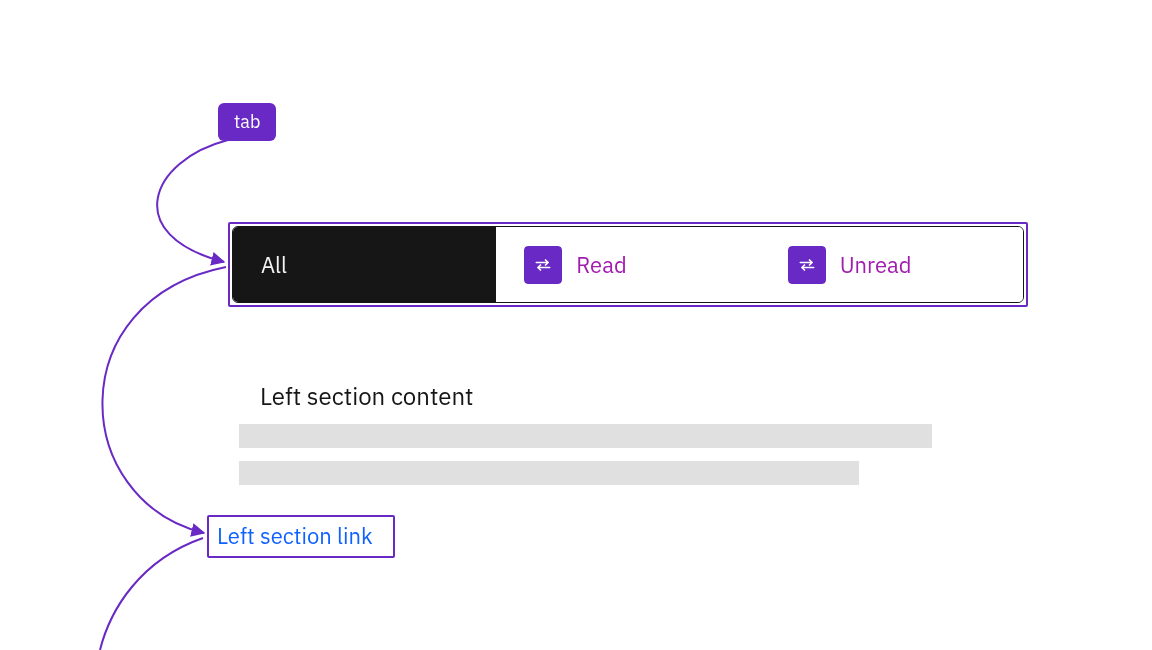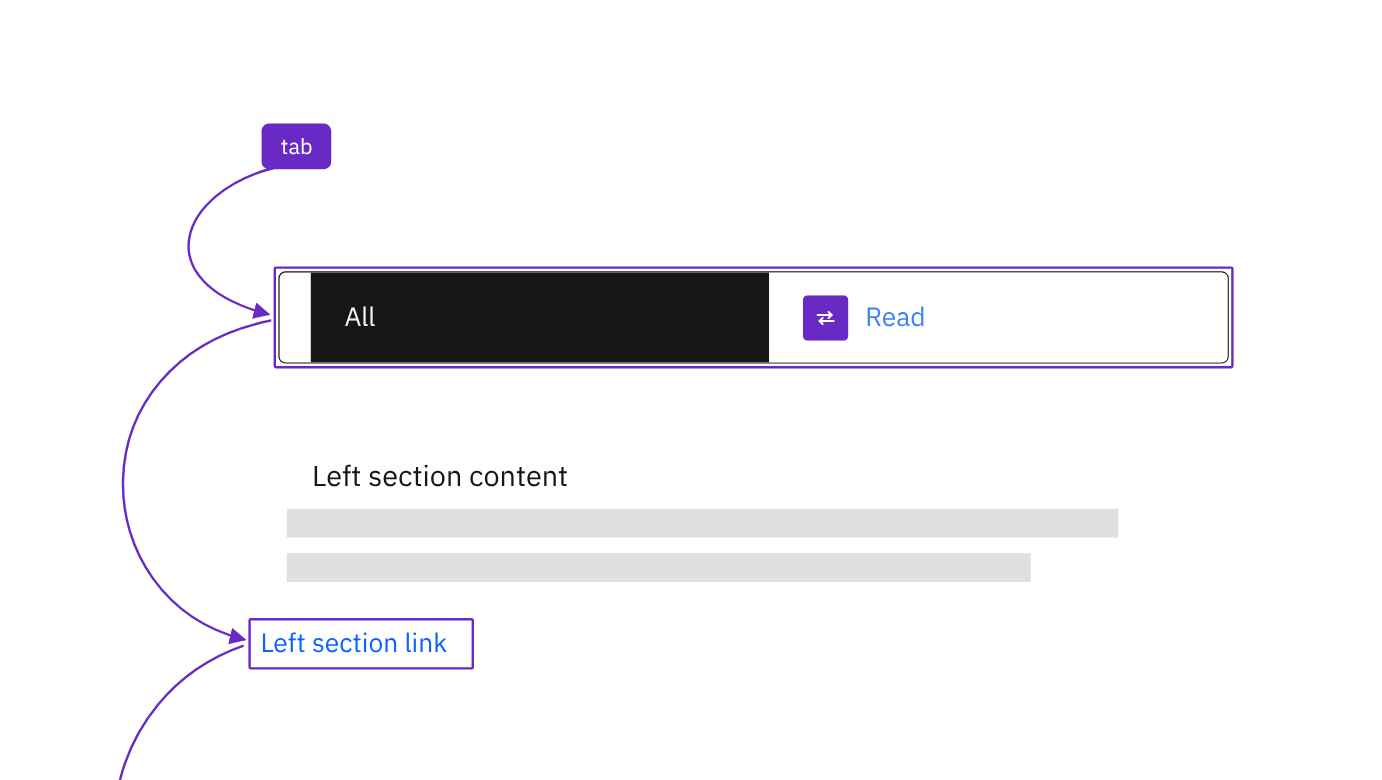--- a/index.html
+++ b/index.html
@@ -35,30 +35,29 @@
     position: absolute;
     left: 232px;
     top: 226px;
     width: 792px;
     height: 77px;
     display: flex;
     border: 1px solid #161616;
     border-radius: 6px;
     overflow: hidden;
     background: #fff;
-    padding-left: 26px;
   }
   .tab {
     flex: 1 1 0;
     display: flex;
     align-items: center;
     gap: 14px;
     padding: 0 28px;
     font-size: 22px;
-    color: #3b82f6;
+    color: #a21caf;
     background: #fff;
     cursor: pointer;
     position: relative;
   }
   .tab.selected {
     background: #161616;
     color: #f4f4f4;
   }
   .swap-badge {
     width: 38px;
@@ -148,20 +147,31 @@
       <span class="swap-badge">
         <svg width="20" height="20" viewBox="0 0 24 24" fill="none" stroke="#ffffff" stroke-width="2" stroke-linecap="round" stroke-linejoin="round">
           <path d="M4 9h14"></path>
             <path d="M15 6l3 3-3 3" stroke-width="2"></path>
           <path d="M20 15H6"></path>
             <path d="M9 12l-3 3 3 3" stroke-width="2"></path>
         </svg>
       </span>
       <span>Read</span>
     </div>
+    <div class="tab" role="tab">
+      <span class="swap-badge">
+        <svg width="20" height="20" viewBox="0 0 24 24" fill="none" stroke="#ffffff" stroke-width="2" stroke-linecap="round" stroke-linejoin="round">
+          <path d="M4 9h14"></path>
+            <path d="M15 6l3 3-3 3" stroke-width="2"></path>
+          <path d="M20 15H6"></path>
+            <path d="M9 12l-3 3 3 3" stroke-width="2"></path>
+        </svg>
+      </span>
+      <span>Unread</span>
+    </div>
   </div>
 
   <div class="section-title">Left section content</div>
 
   <div class="skeleton-line" style="top:424px; width:693px;"></div>
   <div class="skeleton-line" style="top:461px; width:620px;"></div>
 
   <div class="link-highlight">
     <a class="link" href="#">Left section link</a>
   </div>

